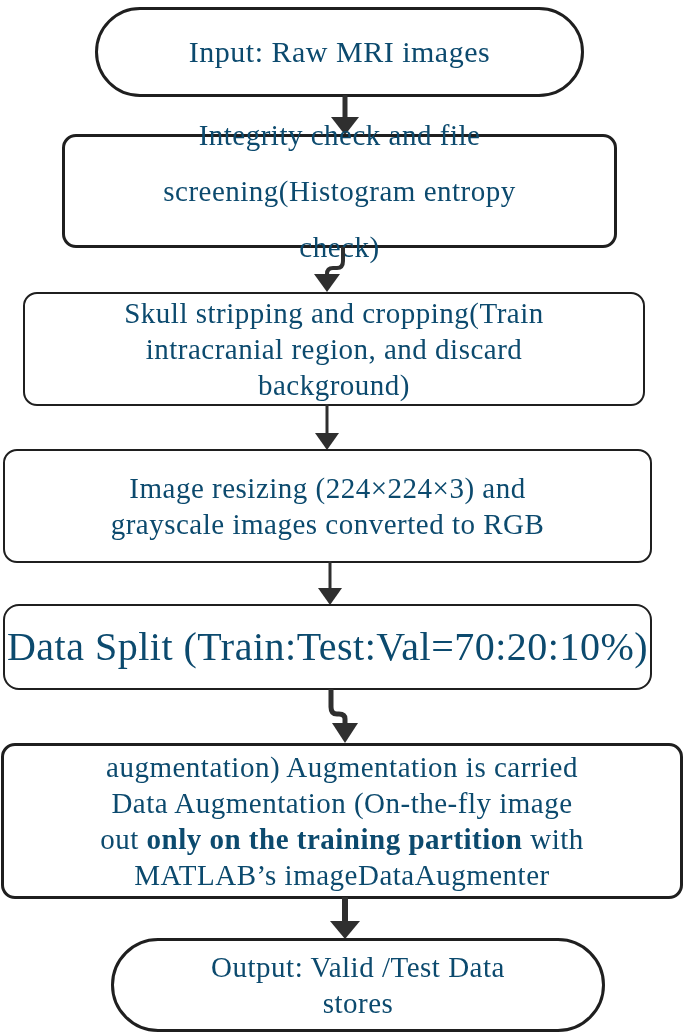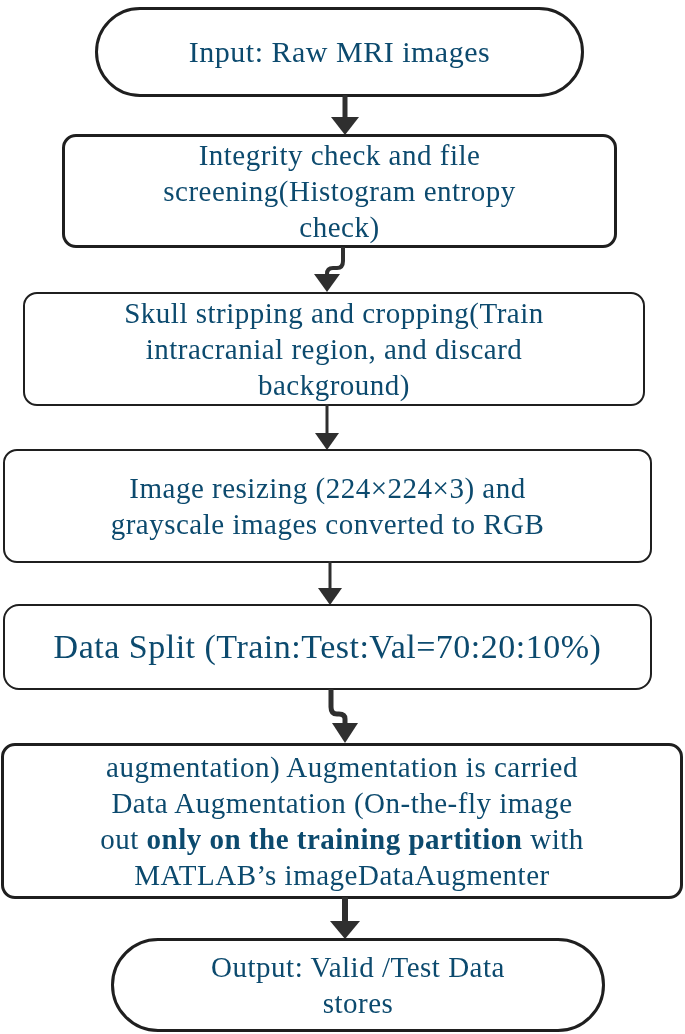--- a/index.html
+++ b/index.html
@@ -23,24 +23,24 @@
     background: #ffffff;
     border: 3px solid #1f1f1f;
     font-size: 29px;
     line-height: 36px;
     letter-spacing: 0.5px;
   }
   .node .line { white-space: nowrap; }
   .process { border-radius: 14px; }
   .terminator { border-radius: 48px; }
   #n1 { left: 95px;  top: 7px;   width: 489px; height: 90px;  border-radius: 46px; font-size: 30px; }
-  #n2 { left: 62px;  top: 134px; width: 555px; height: 114px; }
+  #n2 { left: 62px;  top: 134px; width: 555px; height: 114px; gap: 20px; }
   #n3 { left: 23px;  top: 292px; width: 622px; height: 114px; border-width: 2.5px; }
   #n4 { left: 3px;   top: 449px; width: 649px; height: 114px; border-width: 2.5px; font-family: Liberation Serif, serif; }
-  #n5 { left: 3px;   top: 604px; width: 649px; height: 86px;  border-width: 2.5px; font-size: 34px; border-radius: 16px; }
+  #n5 { left: 3px;   top: 604px; width: 649px; height: 86px;  border-width: 2.5px; font-size: 40px; border-radius: 16px; }
   #n6 { left: 1px;   top: 743px; width: 682px; height: 156px; }
   #n7 { left: 111px;  top: 938px; width: 494px; height: 94px;  border-radius: 48px; }
   .arrow { position: absolute; }
   .arrow path, .arrow line { stroke: #2f2f2f; fill: none; }
   .arrow polygon { fill: #2f2f2f; stroke: none; }
   #a1 { left: 327px; top: 95px;  }
   #a2 { left: 309px; top: 247px; }
   #a3 { left: 309px; top: 404px; }
   #a4 { left: 312px; top: 561px; }
   #a5 { left: 313px; top: 689px; }

